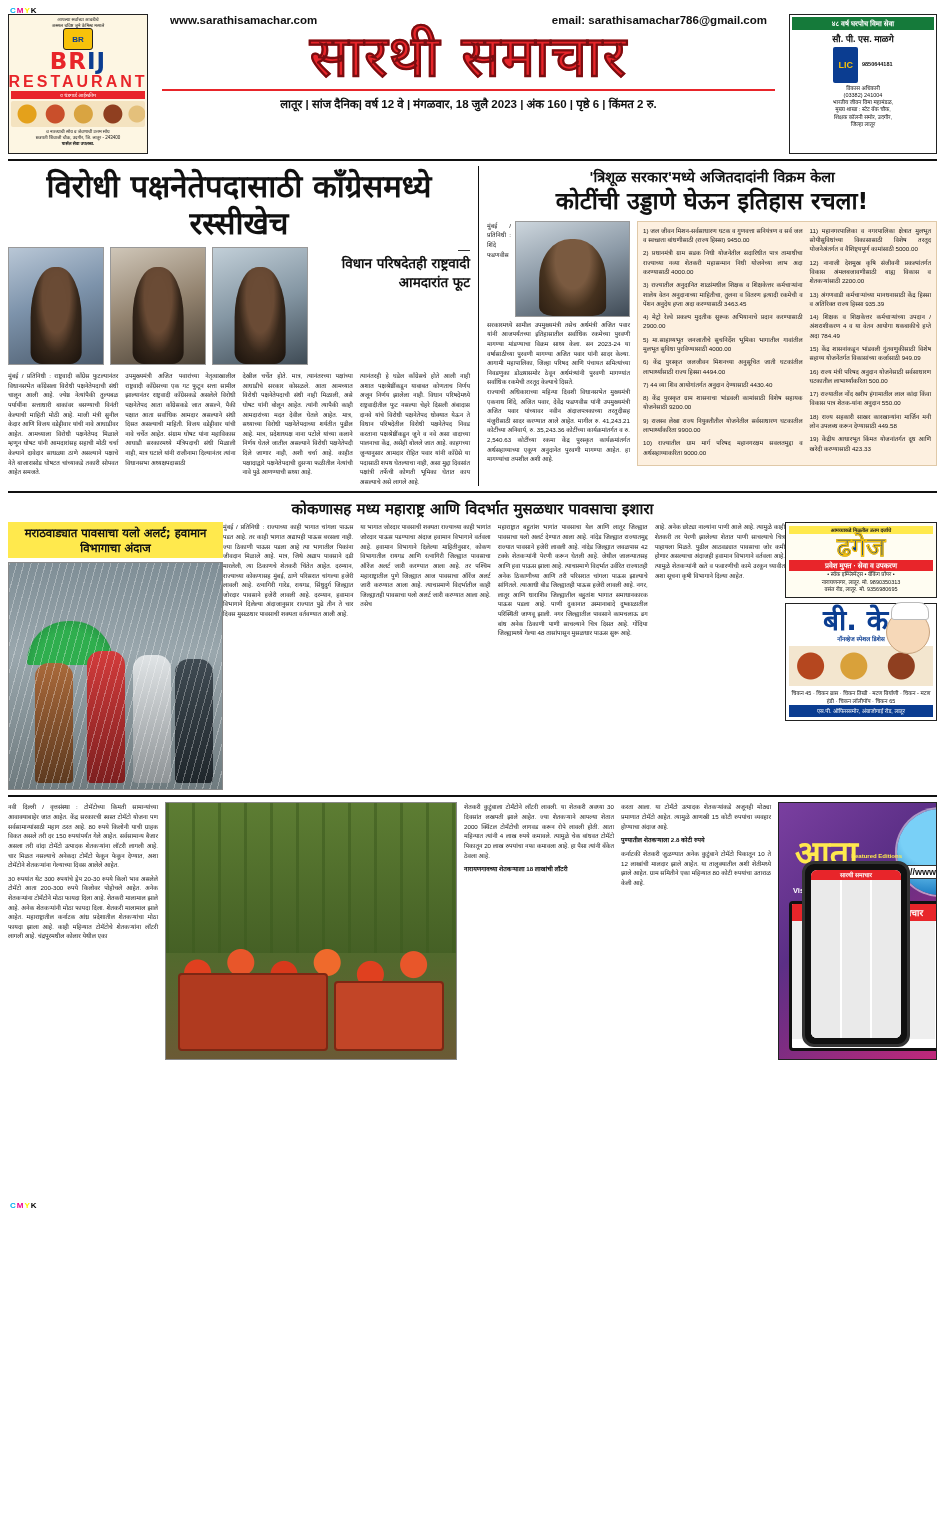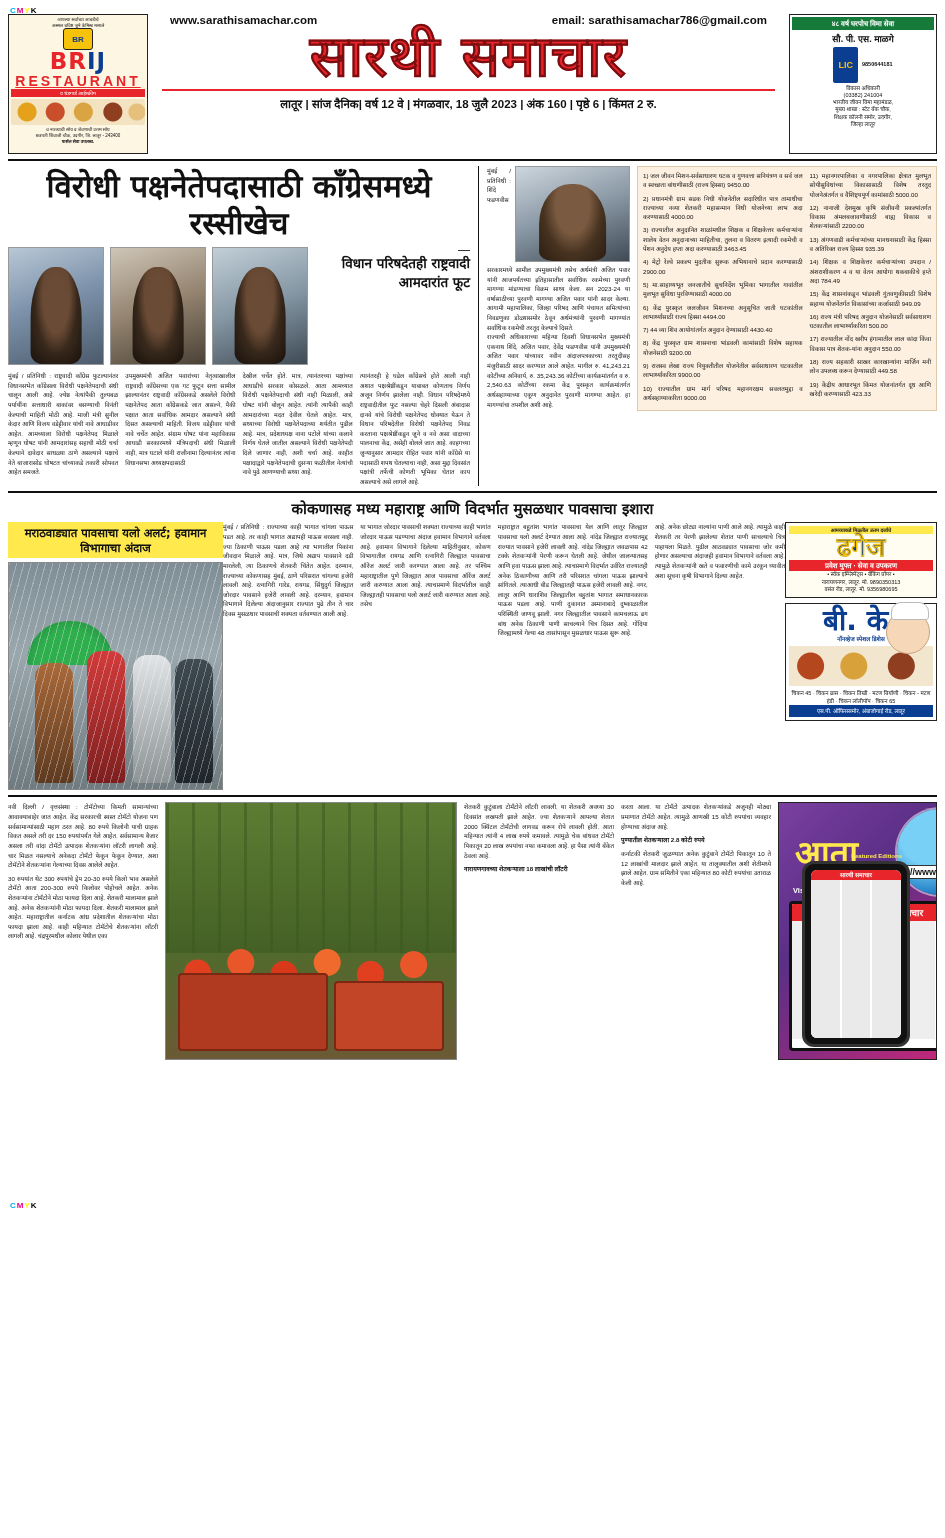--- a/index.html
+++ b/index.html
@@ -26,21 +26,21 @@
     width:140px; border:1px solid #222; background:#fdf6e3;
     display:flex; flex-direction:column; align-items:center; justify-content:flex-start;
     padding:2px; position:relative; overflow:hidden;
   }
   .ad-left .tiny { font-size:4.5px; text-align:center; line-height:1.25; color:#111; }
   .ad-left .brij {
     font-size:23px; font-weight:bold; color:#0b3d91; letter-spacing:1px;
     font-family:"DejaVu Sans", sans-serif; line-height:1;
   }
   .ad-left .brij .b1{color:#e8252a;}
-  .ad-left .rest { font-size:14px; font-weight:bold; color:#e8252a; letter-spacing:3px;text-decoration:underline; }
+  .ad-left .rest { font-size:16px; font-weight:bold; color:#e8252a; letter-spacing:3px; }
   .ad-left .redbar{ background:#e8252a; color:#fff; font-size:5px; width:100%; text-align:center; padding:1px 0; }
   .ad-left .foodstrip{
     width:100%; height:26px; margin:2px 0;
     background:
       radial-gradient(circle at 12% 50%, #e4a11b 0 9px, transparent 10px),
       radial-gradient(circle at 33% 50%, #c94f2b 0 9px, transparent 10px),
       radial-gradient(circle at 54% 50%, #d9a441 0 9px, transparent 10px),
       radial-gradient(circle at 76% 50%, #8f3f20 0 9px, transparent 10px),
       radial-gradient(circle at 94% 50%, #e4c07b 0 8px, transparent 9px),
       #f4e3c0;
@@ -373,20 +373,22 @@
         <div class="col-text">मुंबई / प्रतिनिधी : राष्ट्रवादी काँग्रेस फुटल्यानंतर विधानसभेत काँग्रेसला विरोधी पक्षनेतेपदाची संधी चालून आली आहे. ज्येष्ठ नेत्यांपैकी तुल्यबळ पर्यायींना सत्ताधारी बाकांवर बसण्याची विनंती केल्याची माहिती मोठी आहे. माजी मंत्री सुनील केदार आणि विजय वडेट्टीवार यांची नावे आघाडीवर आहेत. आमच्याला विरोधी पक्षनेतेपद मिळाले म्हणून घोषट यांनी आमदारांसह सहाची मोठी चर्चा केल्याने दावेदार साधळ्या ठाणे असल्याने पक्षाचे नेते बाजारासोड घोषटत चांच्याकडे तकारी सोपवत आहेत समजते.</div>
         <div class="col-text">उपमुख्यमंत्री अजित पवारांच्या नेतृत्वाखालील राष्ट्रवादी काँग्रेसच्या एक गट फुटून सत्ता सामील झाल्यानंतर राष्ट्रवादी काँग्रेसकडे असलेले विरोधी पक्षनेतेपद आता काँग्रेसकडे जात असल्ने, पैकी पक्षात आता सर्वाधिक आमदार असल्याने संधी दिसत असल्याची माहिती. विजय वडेट्टीवार यांची नावे चर्चेत आहेत. संग्राम घोषट यांना महाविकास आघाडी सरकारमध्ये मंत्रिपदाची संधी मिळाली नाही, मात्र घटाले यांनी राजीनामा दिल्यानंतर त्यांना विधानसभा अध्यक्षपदासाठी</div>
         <div class="col-text">देखील चर्चेत होते. मात्र, त्यानंतरच्या पक्षांच्या आघाडीचे सरकार कोसळले. आता आमच्यात विरोधी पक्षनेतेपदाची संधी नाही मिळाली, असे घोषट यांनी बोलून आहेत. त्यांनी त्यापैकी काही आमदारांच्या मदत देवील घेतले आहेत. मात्र, सध्याच्या विरोधी पक्षनेतेपदाच्या शर्यतीत पुढील आहे. मात्र, प्रदेशाध्यक्ष नाना पटोले यांच्या कलाने निर्णय घेतले जातील असल्याने विरोधी पक्षनेतेपदी दिले जाणार नाही, अशी चर्चा आहे. काहीत पक्षादाद्वारे पक्षनेतेपदाची दुसऱ्या फळीतील नेत्यांची नावे पुढे आणण्याची सध्या आहे.</div>
         <div class="col-text">त्यानंतरही हे घडेल काँग्रेसचे होते आली नाही अशात पक्षश्रेष्ठींकडून याबाबत कोणताच निर्णय अजून निर्णय झालेला नाही. विधान परिषदेमध्ये राष्ट्रवादीतील फूट नसल्या चेहरे दिसली अंबादास दानवे यांचे विरोधी पक्षनेतेपद धोक्यात येऊन ते विधान परिषदेतील विरोधी पक्षनेतेपद निवड करताना पक्षश्रेष्ठींकडून जुने व नवे असा वादाच्या पालनाचा केंद्र, असेही बोलले जात आहे. काहगच्या जुन्यानुसार आमदार रोहित पवार यांनी काँग्रेसे या पदासाठी शपथ घेतल्याचा नाही, असा मुद्दा दिवसांत पक्षांत्री तर्फेची कोणती भूमिका घेतात काय असल्याचे असे लागले आहे.</div>
       </div>
     </div>
 
     <div class="vrule"></div>
 
     <div class="right-block">
+      <div class="kicker">'त्रिशूळ सरकार'मध्ये अजितदादांनी विक्रम केला</div>
+      <div class="headline-2">कोटींची उड्डाणे घेऊन इतिहास रचला!</div>
 
       <div class="right-cols">
         <div class="rc1">
           <div class="inline-photo"></div>
           <div class="col-text">मुंबई / प्रतिनिधी : शिंदे फडणवीस सरकारमध्ये सामील उपमुख्यमंत्री तसेच अर्थमंत्री अजित पवार यांनी आजपर्यंतच्या इतिहासातील सर्वाधिक रकमेच्या पुरवणी मागण्या मांडण्याचा विक्रम साध्य केला. सन 2023-24 या वर्षासाठीच्या पुरवणी मागण्या अजित पवार यांनी सादर केल्या. आगामी महापालिका, जिल्हा परिषद आणि पंचायत समित्यांच्या निवडणुका डोळ्यासमोर ठेवून अर्थमंत्र्यांनी पुरवणी मागण्यांत सर्वाधिक रकमेची तरतूद केल्याचे दिसते.</div>
           <div class="col-text">राज्याची अधिकाराच्या महिन्या दिवशी विधानसभेत मुख्यमंत्री एकनाथ शिंदे, अजित पवार, देवेंद्र फडणवीस यांनी उपमुख्यमंत्री अजित पवार यांच्यावर नवीन अंदाजपत्रकाच्या तरतुदीसह मंजुरीसाठी सादर करण्यात आले आहेत. मागील रु. 41,243.21 कोटींच्या अनिवार्य, रु. 35,243.36 कोटींच्या कार्यक्रमांतर्गत व रु. 2,540.63 कोटींच्या रकमा केंद्र पुरस्कृत कार्यक्रमांतर्गत अर्थसहाय्याच्या एकूण अनुदानेत पुरवणी मागण्या आहेत. हा मागण्यांचा तपशील अशी आहे.</div>
         </div>
 
         <div class="rc-list">
           <ol>

